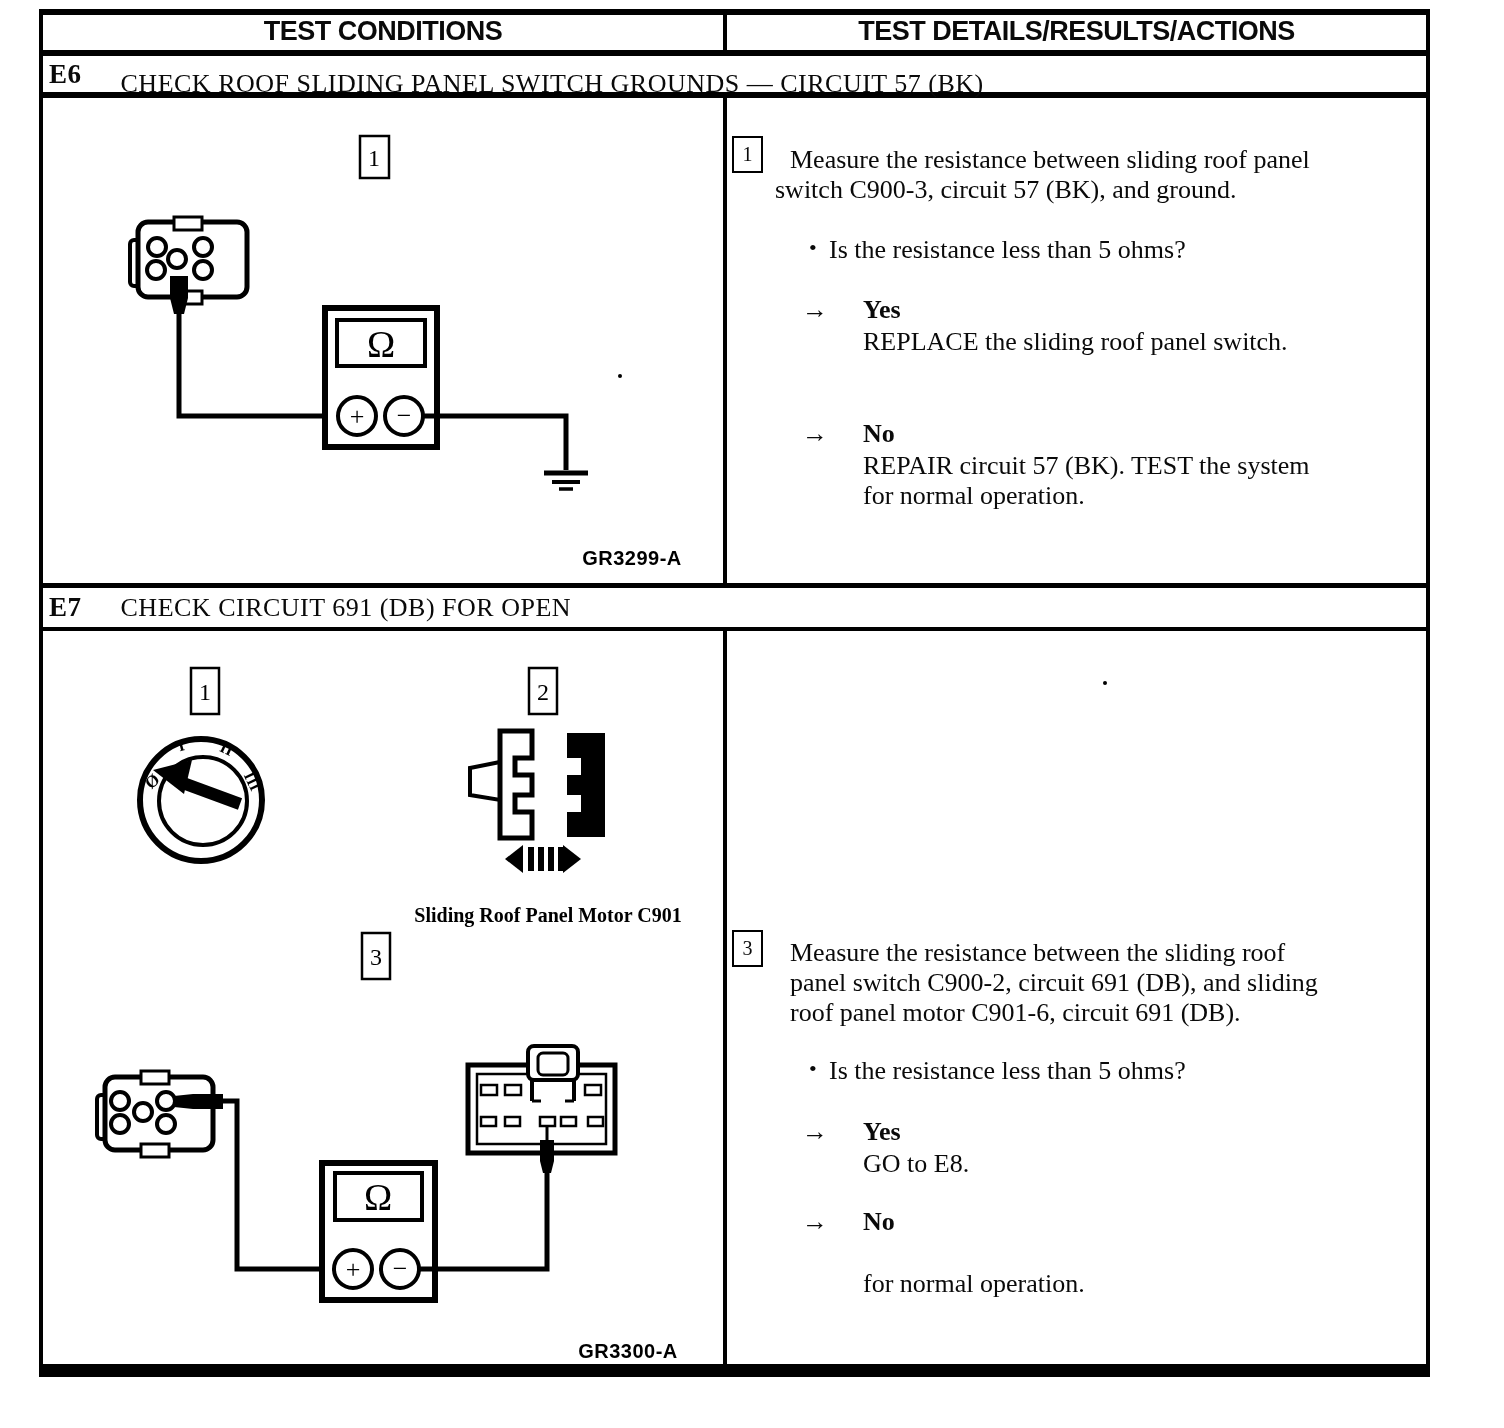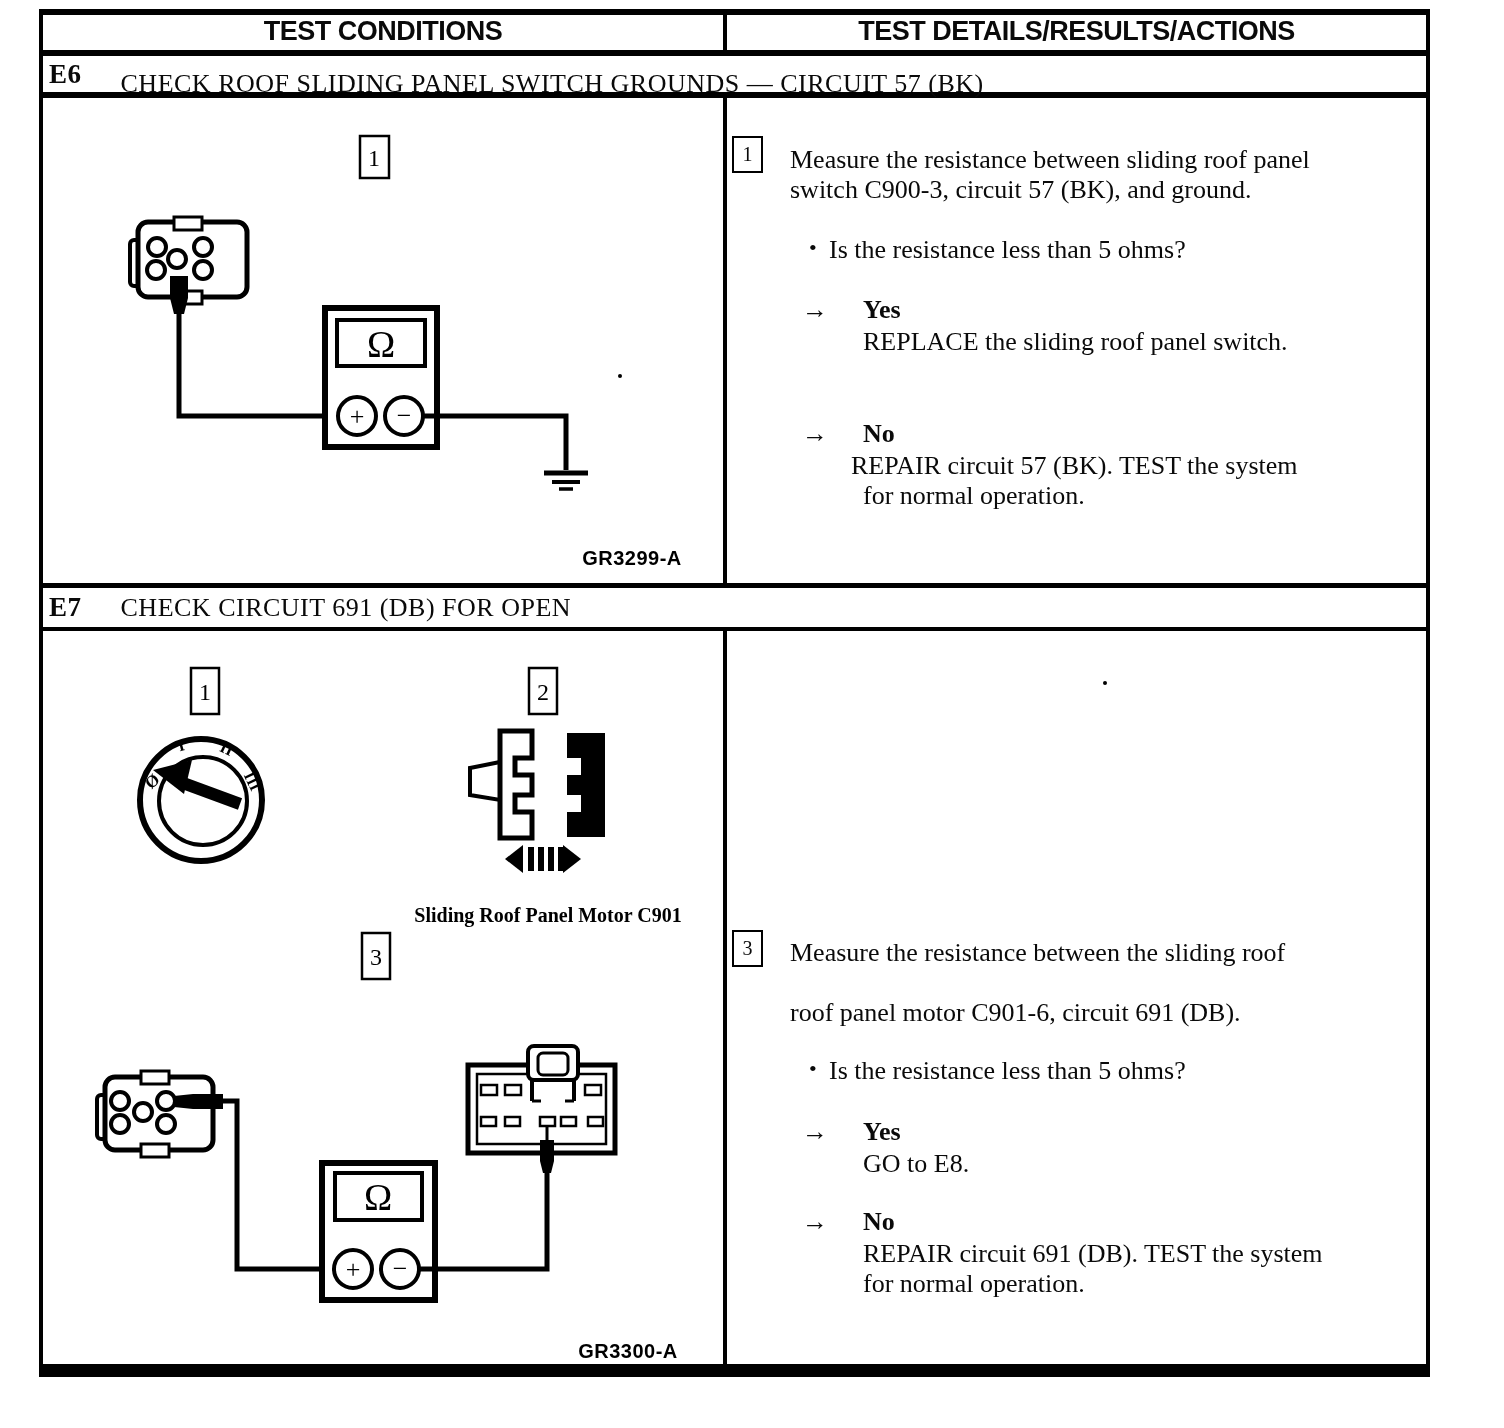--- a/index.html
+++ b/index.html
@@ -95,32 +95,32 @@
       <circle cx="577" cy="278" r="2" class="solid"></circle>
       <text x="589" y="467" text-anchor="middle" class="figlabel" font-family="Liberation Sans, sans-serif" font-weight="bold" font-size="20">GR3299-A</text>
     </svg>
   </div>
 
   <div class="cell bodytxt" style="left:727px;top:98px;width:699px;height:485px;">
     <div class="stepbox" style="left:5px;top:38px;">
       <span>1</span>
     </div>
     <div class="absline" style="left:63px;top:47px;">Measure the resistance between sliding roof panel</div>
-    <div class="absline" style="left:63px;top:77px;">switch C900-3, circuit 57 (BK), and ground.</div>
+    <div class="absline" style="left:48px;top:77px;">switch C900-3, circuit 57 (BK), and ground.</div>
 
     <div class="absline" style="left:82px;top:135px;font-size:22px;">•</div>
     <div class="absline" style="left:102px;top:137px;">Is the resistance less than 5 ohms?</div>
 
     <div class="absline" style="left:75px;top:197px;">→</div>
     <div class="absline b" style="left:136px;top:197px;">Yes</div>
     <div class="absline" style="left:136px;top:229px;">REPLACE the sliding roof panel switch.</div>
 
     <div class="absline" style="left:75px;top:321px;">→</div>
     <div class="absline b" style="left:136px;top:321px;">No</div>
-    <div class="absline" style="left:124px;top:353px;">REPAIR circuit 57 (BK). TEST the system</div>
+    <div class="absline" style="left:136px;top:353px;">REPAIR circuit 57 (BK). TEST the system</div>
     <div class="absline" style="left:136px;top:383px;">for normal operation.</div>
   </div>
 
   <div class="cell rowtitle" style="left:43px;top:588px;width:1119px;height:39px;display:flex;align-items:center;">
     <span class="rid" style="margin-left:6px;">E7</span>
     <span style="margin-left:39px;">CHECK CIRCUIT 691 (DB) FOR OPEN</span>
   </div>
 
   <div class="cell" style="left:43px;top:631px;width:680px;height:733px;">
     <svg width="680" height="733" viewBox="0 0 680 733">
@@ -208,30 +208,30 @@
       <polyline points="504,540 504,638 376,638" class="wire"></polyline>
       <text x="585" y="727" text-anchor="middle" class="figlabel" font-family="Liberation Sans, sans-serif" font-weight="bold" font-size="20">GR3300-A</text>
     </svg>
   </div>
 
   <div class="cell bodytxt" style="left:727px;top:631px;width:699px;height:733px;">
     <div class="stepbox" style="left:5px;top:299px;">
       <span>3</span>
     </div>
     <div class="absline" style="left:63px;top:307px;">Measure the resistance between the sliding roof</div>
+    <div class="absline" style="left:63px;top:337px;">panel switch C900-2, circuit 691 (DB), and sliding</div>
     <div class="absline" style="left:63px;top:367px;">roof panel motor C901-6, circuit 691 (DB).</div>
 
     <div class="absline" style="left:82px;top:423px;font-size:22px;">•</div>
     <div class="absline" style="left:102px;top:425px;">Is the resistance less than 5 ohms?</div>
 
     <div class="absline" style="left:75px;top:486px;">→</div>
     <div class="absline b" style="left:136px;top:486px;">Yes</div>
     <div class="absline" style="left:136px;top:518px;">GO to E8.</div>
 
     <div class="absline" style="left:75px;top:576px;">→</div>
     <div class="absline b" style="left:136px;top:576px;">No</div>
-    <div class="absline" style="left:136px;top:608px;">REPAIR circuit 691 (DB). TEST the system</div>
     <div class="absline" style="left:136px;top:638px;">for normal operation.</div>
 
     <div class="speck" style="left:376px;top:50px;"></div>
   </div>
 
 </div>
 
 </body></html>

